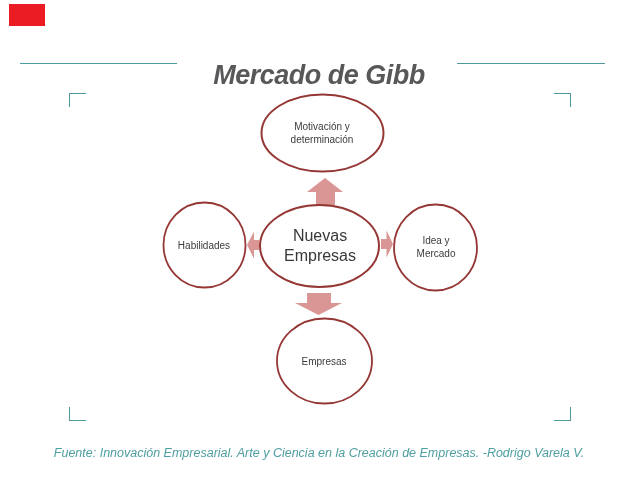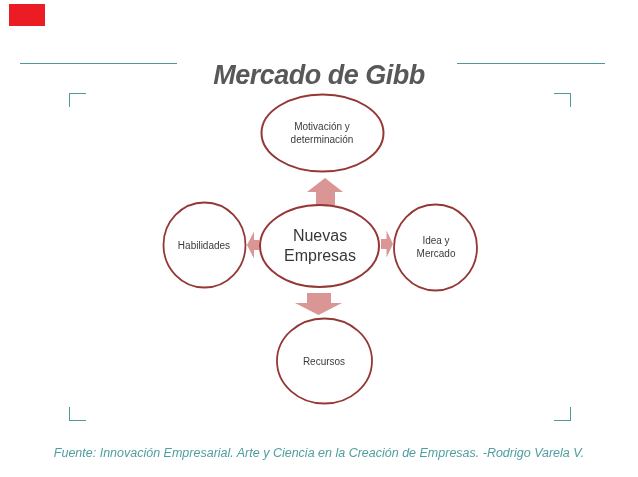--- a/index.html
+++ b/index.html
@@ -73,17 +73,17 @@
     <ellipse cx="204.5" cy="245" rx="41" ry="42.5" fill="#ffffff" stroke="#953735" stroke-width="1.8"></ellipse>
     <ellipse cx="319.5" cy="246" rx="59.5" ry="41" fill="#ffffff" stroke="#953735" stroke-width="2"></ellipse>
     <ellipse cx="435.5" cy="247.5" rx="41.5" ry="43" fill="#ffffff" stroke="#953735" stroke-width="1.8"></ellipse>
     <ellipse cx="324.5" cy="361" rx="47.5" ry="42.5" fill="#ffffff" stroke="#953735" stroke-width="1.8"></ellipse>
   </svg>
 
   <div class="node-label" style="left:322px;top:133px;width:104px;">Motivación y determinación</div>
   <div class="node-label" style="left:204px;top:245px;width:80px;">Habilidades</div>
   <div class="node-label" style="left:436px;top:247px;width:60px;">Idea y Mercado</div>
   <div class="node-label center" style="left:320px;top:246px;width:90px;">Nuevas Empresas</div>
-  <div class="node-label" style="left:324px;top:361px;width:80px;">Recursos</div>
+  <div class="node-label" style="left:324px;top:361px;width:80px;">Empresas</div>
 
   <div class="footer-source">Fuente: Innovación Empresarial. Arte y Ciencia en la Creación de Empresas. -Rodrigo Varela V.</div>
 
 </div>
 
 </body></html>

